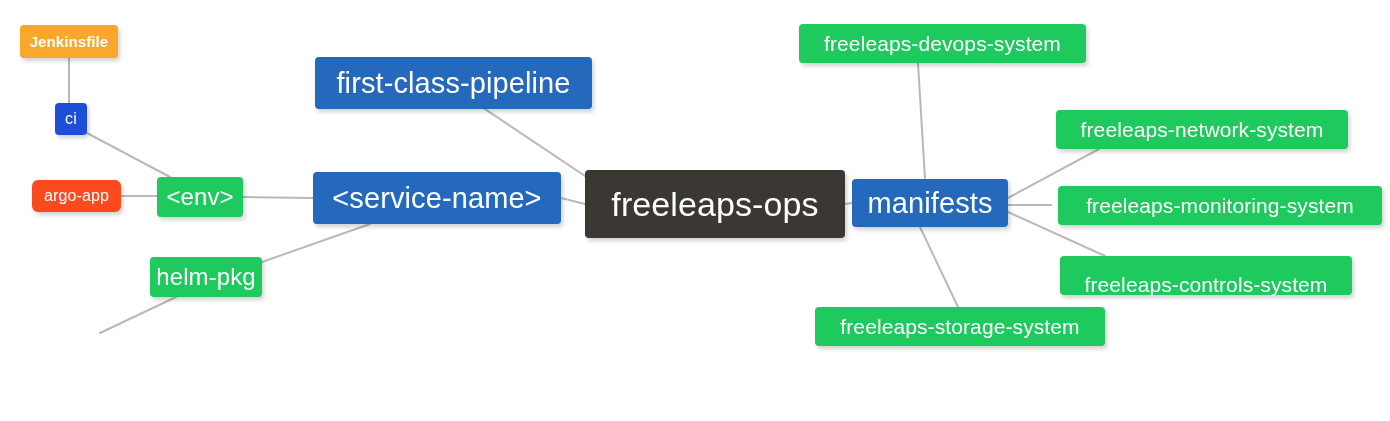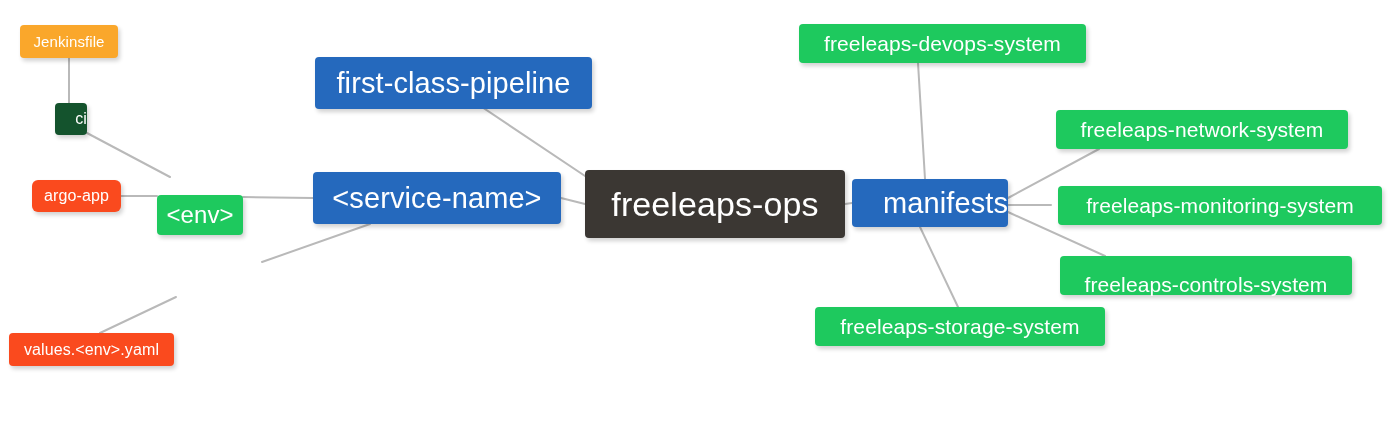--- a/index.html
+++ b/index.html
@@ -50,21 +50,21 @@
   .node-label {
     display: block;
     white-space: nowrap;
   }
   
   .tier-root   { font-size: 34px; }
   .tier-main   { font-size: 29px; }
   .tier-mid    { font-size: 24px; }
   .tier-leaf   { font-size: 21px; }
   .tier-small  { font-size: 16px; }
-  .tier-tiny   { font-size: 15px; }
+  .tier-tiny   { font-size: 15px; font-weight: bold; }
 </style>
 </head>
 <body>
 
 <div id="mindmap-canvas">
 
   <svg id="edge-layer" viewBox="0 0 1390 421" xmlns="http://www.w3.org/2000/svg">
       <line x1="585" y1="204" x2="561" y2="198" stroke="#b9b9b9" stroke-width="2" stroke-linecap="round"></line>
       <line x1="600" y1="186" x2="455" y2="89" stroke="#b9b9b9" stroke-width="2" stroke-linecap="round"></line>
       <line x1="845" y1="204" x2="852" y2="203" stroke="#b9b9b9" stroke-width="2" stroke-linecap="round"></line>
@@ -84,37 +84,37 @@
   <div id="node-layer">
       <div class="node tier-root" style="left: 585px; top: 170px; width: 260px; height: 68px; background: rgb(59, 55, 51); color: rgb(255, 255, 255);">
         <span class="node-label">freeleaps-ops</span>
       </div>
       <div class="node tier-main" style="left: 313px; top: 172px; width: 248px; height: 52px; background: rgb(37, 105, 189); color: rgb(255, 255, 255);">
         <span class="node-label">&lt;service-name&gt;</span>
       </div>
       <div class="node tier-main" style="left: 315px; top: 37px; width: 277px; height: 52px; background: rgb(37, 105, 189); color: rgb(255, 255, 255); margin-top: 20px;">
         <span class="node-label">first-class-pipeline</span>
       </div>
-      <div class="node tier-main" style="left: 852px; top: 179px; width: 156px; height: 48px; background: rgb(37, 105, 189); color: rgb(255, 255, 255); justify-content: flex-end;">
+      <div class="node tier-main" style="left: 852px; top: 179px; width: 156px; height: 48px; background: rgb(37, 105, 189); color: rgb(255, 255, 255);">
         <span class="node-label">manifests</span>
       </div>
-      <div class="node tier-mid" style="left: 157px; top: 177px; width: 86px; height: 40px; background: rgb(30, 201, 94); color: rgb(255, 255, 255); margin-top: 18px;">
+      <div class="node tier-mid" style="left: 157px; top: 177px; width: 86px; height: 40px; background: rgb(30, 201, 94); color: rgb(255, 255, 255);">
         <span class="node-label">&lt;env&gt;</span>
       </div>
-      <div class="node tier-small" style="left: 55px; top: 103px; width: 32px; height: 32px; background: #14532d; color: rgb(255, 255, 255); justify-content: flex-end;">
+      <div class="node tier-mid" style="left: 150px; top: 257px; width: 112px; height: 40px; background: rgb(30, 201, 94); color: rgb(255, 255, 255);">
+        <span class="node-label">helm-pkg</span>
+      </div>
+      <div class="node tier-small" style="left: 55px; top: 103px; width: 32px; height: 32px; background: #1d4ed8; color: rgb(255, 255, 255);">
         <span class="node-label">ci</span>
       </div>
       <div class="node tier-small" style="left: 32px; top: 180px; width: 89px; height: 32px; background: rgb(250, 74, 30); color: rgb(255, 255, 255); border-radius: 6px;">
         <span class="node-label">argo-app</span>
       </div>
       <div class="node tier-tiny" style="left: 20px; top: 25px; width: 98px; height: 33px; background: rgb(250, 167, 43); color: rgb(255, 255, 255);">
         <span class="node-label">Jenkinsfile</span>
-      </div>
-      <div class="node tier-small" style="left: 9px; top: 333px; width: 165px; height: 33px; background: rgb(250, 74, 30); color: rgb(255, 255, 255);">
-        <span class="node-label">values.&lt;env&gt;.yaml</span>
       </div>
       <div class="node tier-leaf" style="left: 1056px; top: 110px; width: 292px; height: 39px; background: rgb(30, 201, 94); color: rgb(255, 255, 255);">
         <span class="node-label">freeleaps-network-system</span>
       </div>
       <div class="node tier-leaf" style="left: 799px; top: 24px; width: 287px; height: 39px; background: rgb(30, 201, 94); color: rgb(255, 255, 255);">
         <span class="node-label">freeleaps-devops-system</span>
       </div>
       <div class="node tier-leaf" style="left: 1051px; top: 186px; width: 324px; height: 39px; background: rgb(30, 201, 94); color: rgb(255, 255, 255); margin-left: 7px;">
         <span class="node-label">freeleaps-monitoring-system</span>
       </div>

